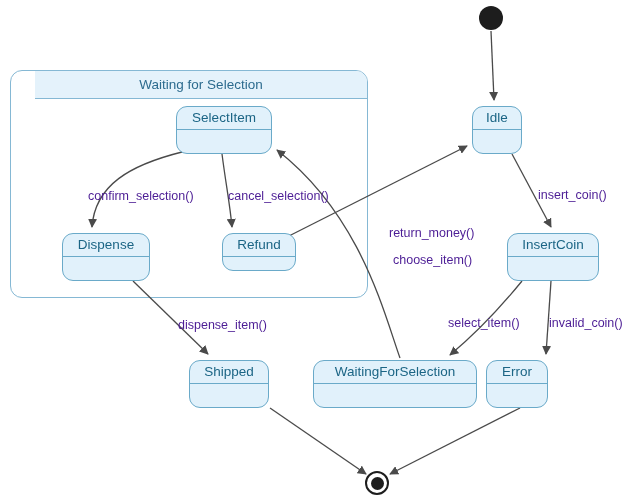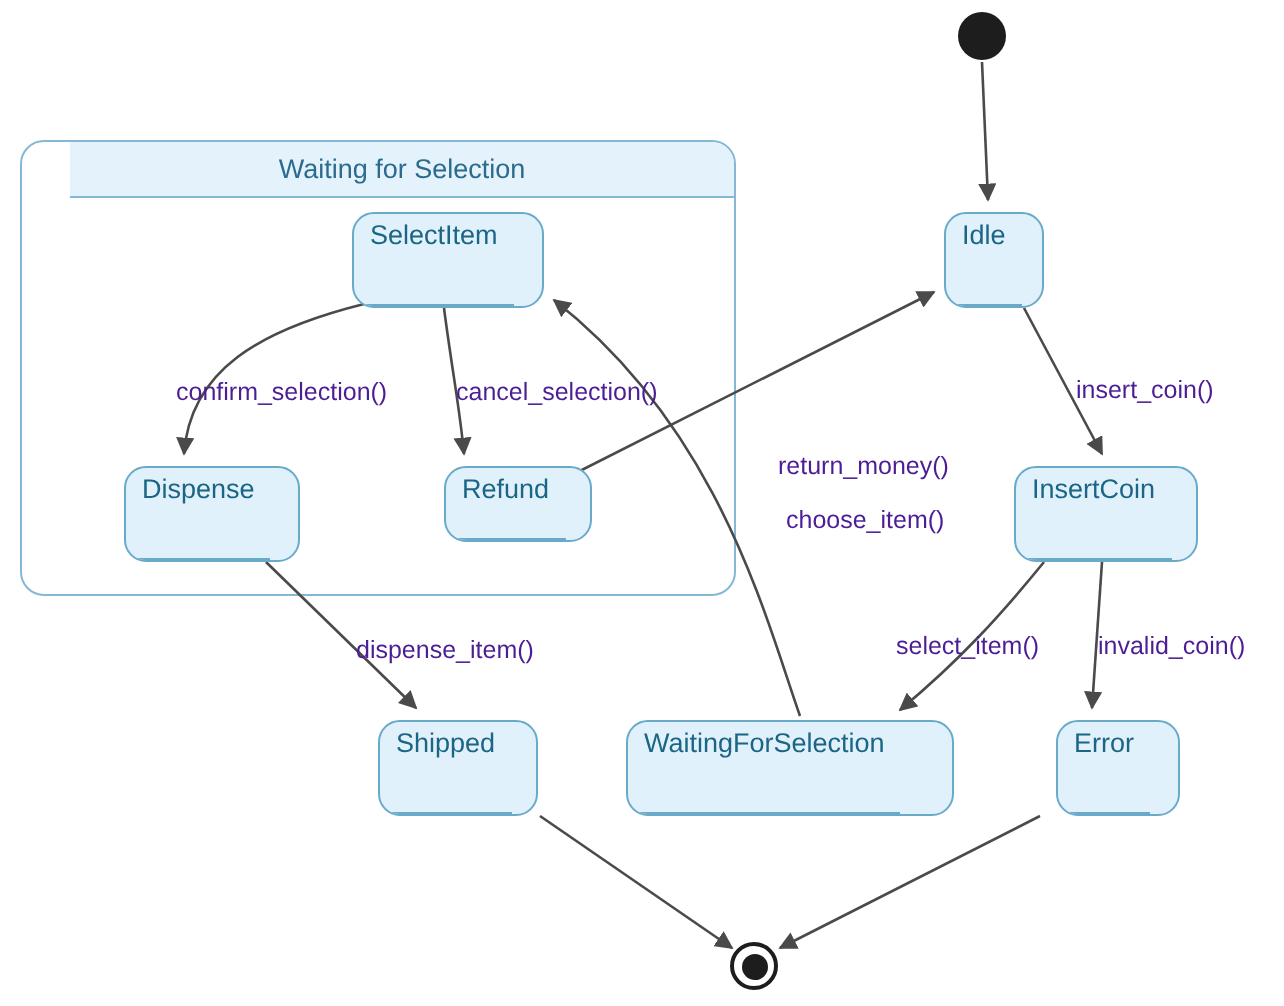--- a/index.html
+++ b/index.html
@@ -41,21 +41,21 @@
     font-size: 13.5px;
   }
   .state-node {
     position: absolute;
     box-sizing: border-box;
     border: 1.3px solid #6aaac9;
     border-radius: 11px;
     background: #e1f1fb;
     overflow: hidden;
     display: flex;
-    flex-direction: row;
+    flex-direction: column;
   }
   .state-name {
     box-sizing: border-box;
     flex: 0 0 auto;
     text-align: center;
     color: #1b6585;
     font-size: 13.5px;
     padding: 3px 8px 4px 8px;
     border-bottom: 1.3px solid #6aaac9;
     white-space: nowrap;
@@ -156,21 +156,21 @@
   <div class="state-node" style="left:507px; top:233px; width:92px; height:48px;">
     <div class="state-name">InsertCoin</div>
     <div class="state-body"></div>
   </div>
 
   <div class="state-node" style="left:313px; top:360px; width:164px; height:48px;">
     <div class="state-name">WaitingForSelection</div>
     <div class="state-body"></div>
   </div>
 
-  <div class="state-node" style="left:528px; top:360px; width:62px; height:48px;">
+  <div class="state-node" style="left:486px; top:360px; width:62px; height:48px;">
     <div class="state-name">Error</div>
     <div class="state-body"></div>
   </div>
 
   <div class="pseudostate initial-dot" style="left:479px; top:6px;"></div>
 
   <div class="pseudostate final-outer" style="left:365px; top:471px;">
     <div class="final-inner"></div>
   </div>
 

